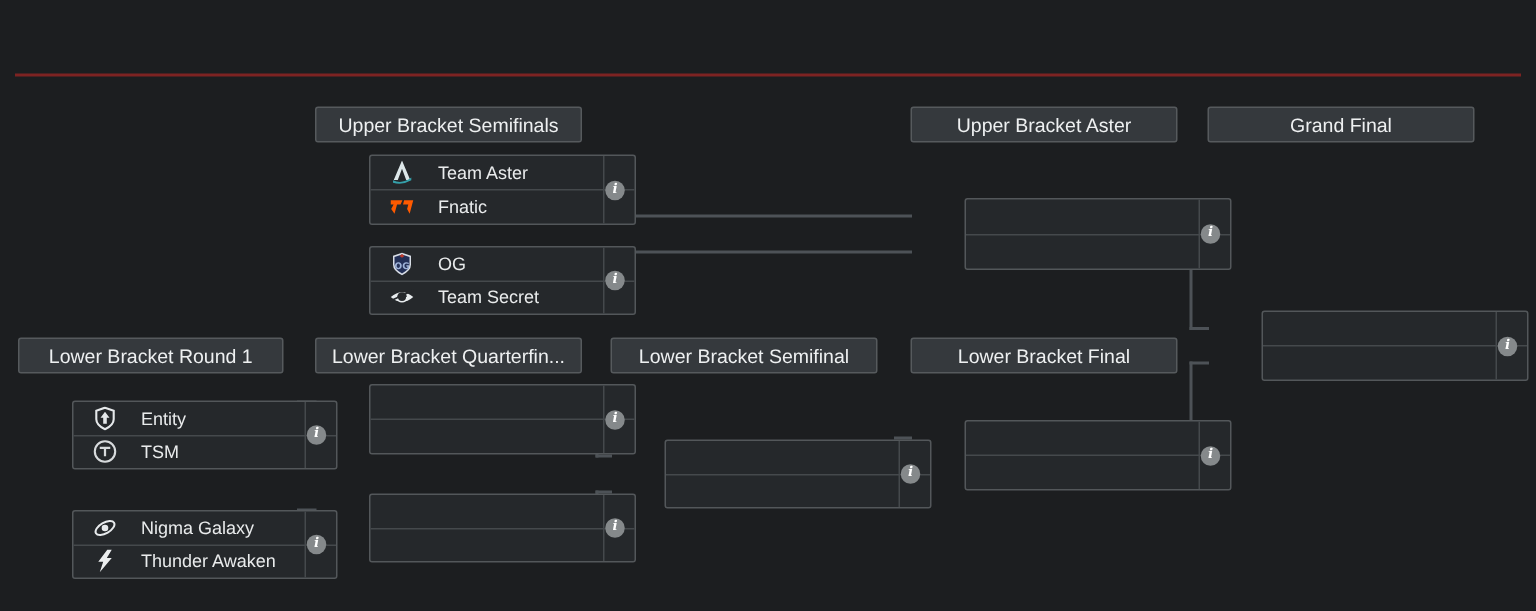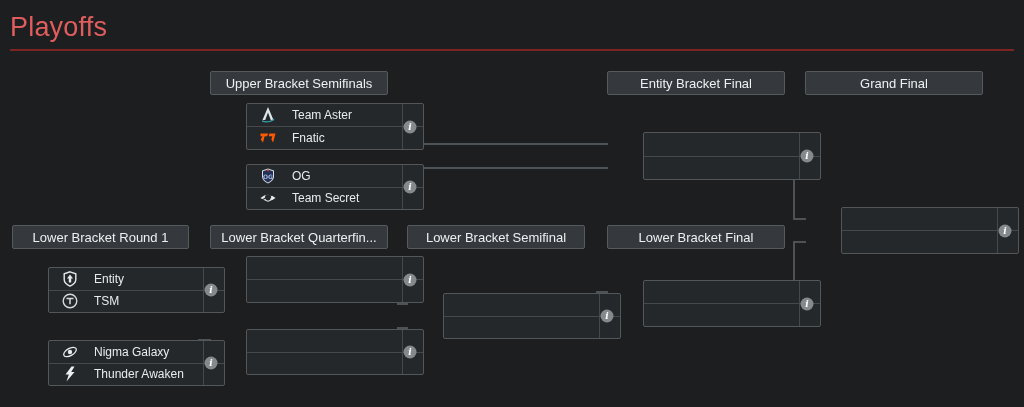--- a/index.html
+++ b/index.html
@@ -25,28 +25,27 @@
     font-weight:bold;font-size:9px;line-height:13px;text-align:center;z-index:3;cursor:pointer;}
 
   .line-h,.line-v{position:absolute;background:#4d5257;z-index:1;}
   .line-h{height:2px;}
   .line-v{width:2px;}
 </style>
 </head>
 <body>
 
 <div id="stage">
-  <div class="page-title">Playoffs</div>
   <div class="title-rule"></div>
 
 <div class="round-header" style="left: 210px; top: 71px; width: 178px;">
       <span>Upper Bracket Semifinals</span>
     </div>
     <div class="round-header" style="left: 607px; top: 71px; width: 178px;">
-      <span>Entity Bracket Final</span>
+      <span>Upper Bracket Aster</span>
     </div>
     <div class="round-header" style="left: 805px; top: 71px; width: 178px;">
       <span>Grand Final</span>
     </div>
     <div class="round-header" style="left: 12px; top: 225px; width: 177px; justify-content: center;">
       <span>Lower Bracket Round 1</span>
     </div>
     <div class="round-header" style="left: 210px; top: 225px; width: 178px;">
       <span>Lower Bracket Quarterfin...</span>
     </div>

